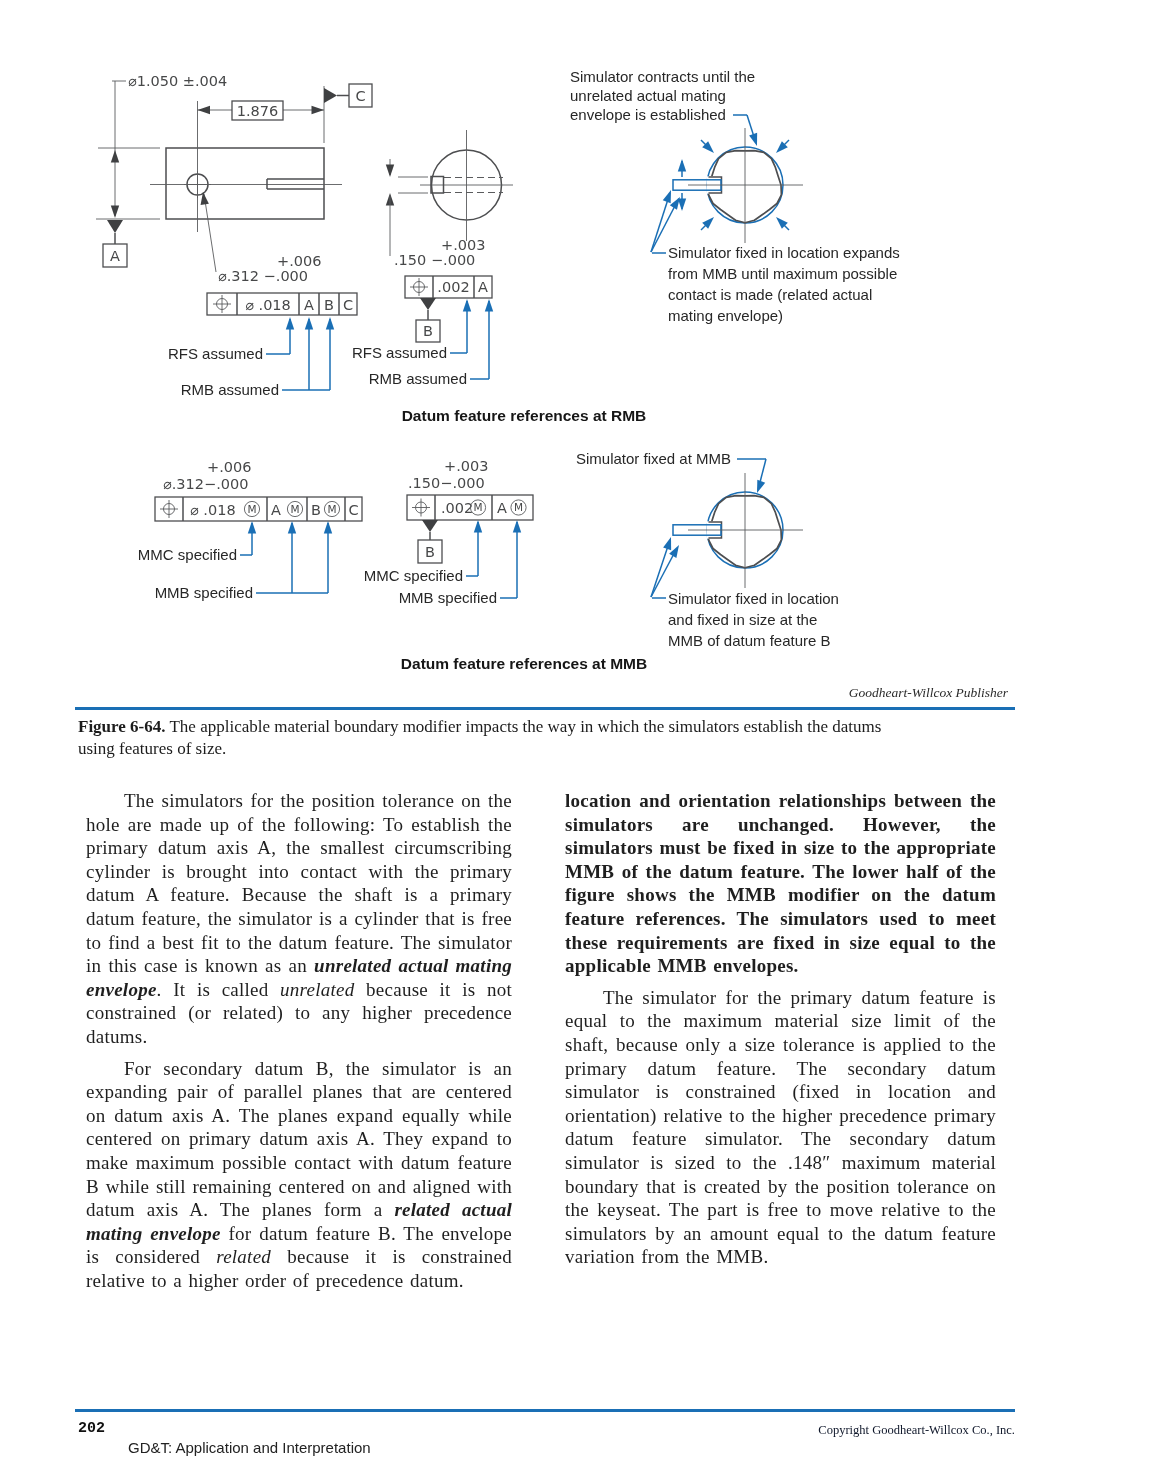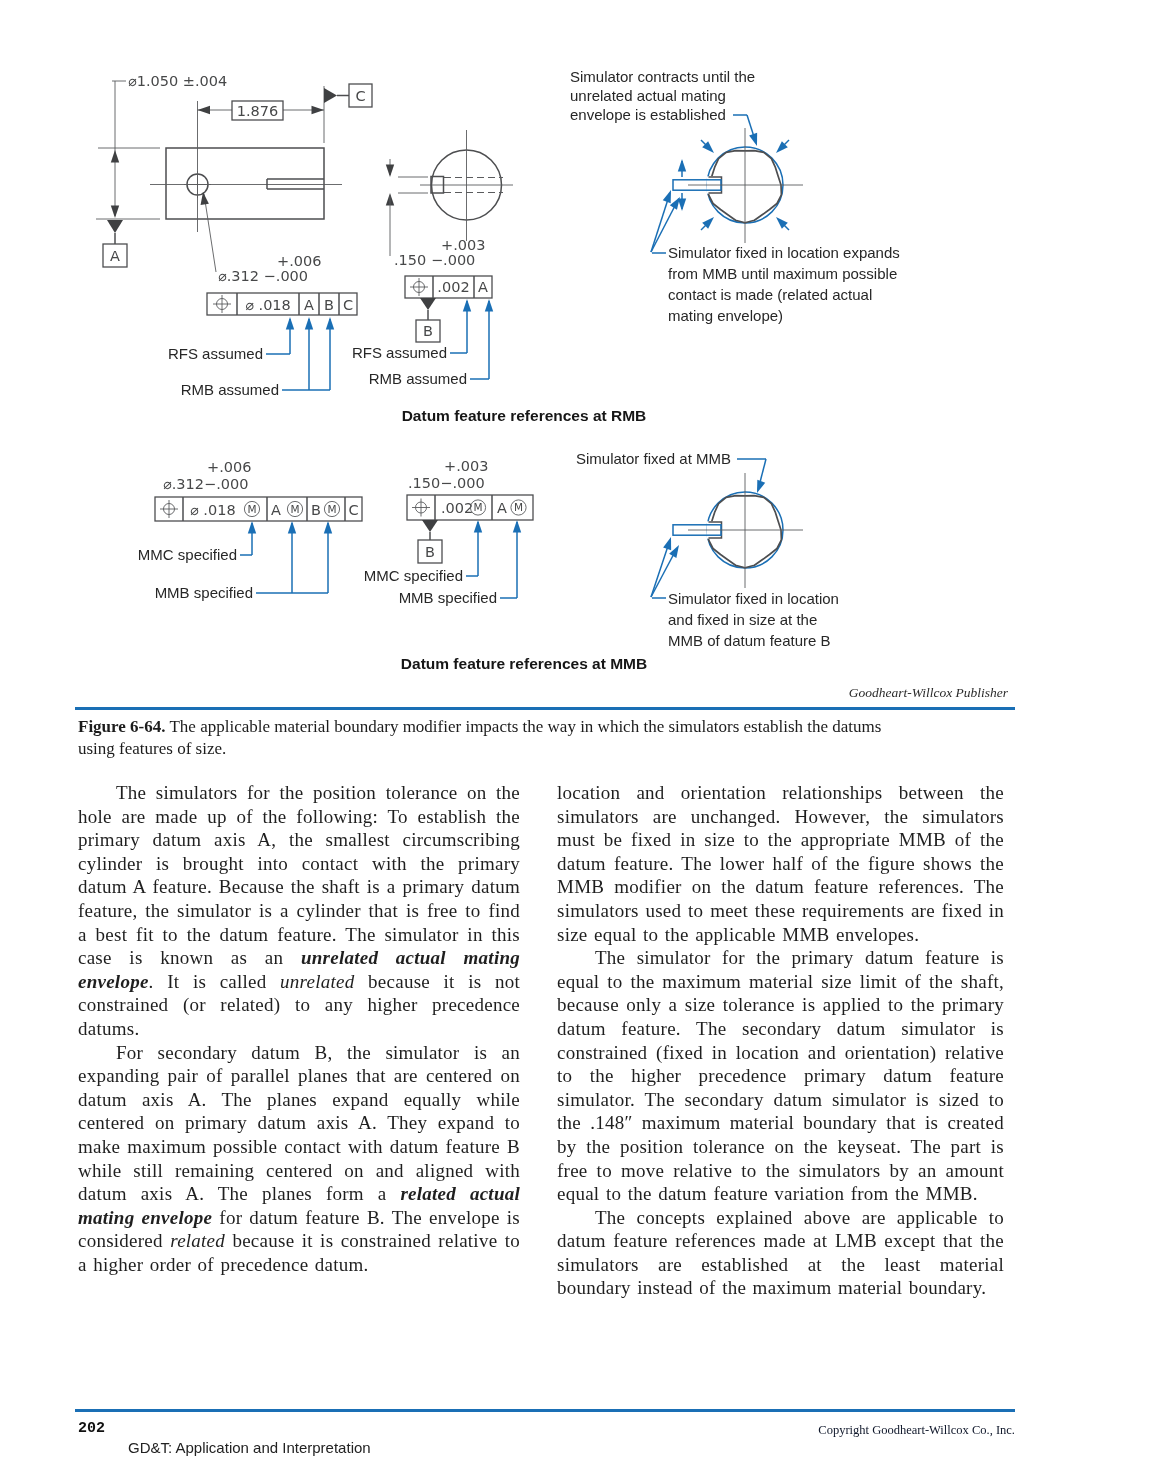--- a/index.html
+++ b/index.html
@@ -27,22 +27,22 @@
   .blue-rule{position:absolute;background:#1a6fb5;height:3px;}
   #caption{position:absolute;left:78px;top:716px;width:815px;
            font-size:17px;line-height:22px;color:#1c1c1c;}
   #caption b{font-weight:700;margin-top:36px;}
 
   
   .col{position:absolute;top:781px;text-align:justify;
        font-size:19px;line-height:23.6px;letter-spacing:0.25px;word-spacing:1.5px;color:#1f1f1f;}
   #col-left{left:78px;width:442px;}
   #col-right{left:557px;width:447px;}
-  .col p{margin:0;text-indent:38px;}
-  .col p.noindent{text-indent:0;}
+  .col p{margin:8px;text-indent:38px;}
+  .col p.noindent{text-indent:0;font-weight:bold;}
   .bi{font-weight:700;font-style:italic;}
   .it{font-style:italic;}
   .figlink{color:#1c6fba;font-weight:700;}
 
   
   #footer-num{position:absolute;left:78px;top:1420px;font-family:Liberation Mono, monospace;
               font-weight:700;font-size:15px;color:#111;}
   #footer-title{position:absolute;left:128px;top:1420px;font-family:"Liberation Sans",sans-serif;
                 font-size:15px;color:#222;margin-top:19px;}
   #footer-copy{position:absolute;right:141px;top:1423px;font-family:Liberation Serif, serif;
@@ -344,19 +344,18 @@
 </div>
 
 <div class="col" id="col-left">
   <p><span>The simulators for the position tolerance on the hole are made up of the following: To establish the primary datum axis A, the smallest circumscribing cylinder is brought into contact with the primary datum A feature. Because the shaft is a primary datum feature, the simulator is a cylinder that is free to find a best fit to the datum feature. The simulator in this case is known as an </span><span class="bi">unrelated actual mating envelope</span><span>. It is called </span><span class="it">unrelated</span><span> because it is not constrained (or related) to any higher precedence datums.</span></p>
   <p><span>For secondary datum B, the simulator is an expanding pair of parallel planes that are centered on datum axis A. The planes expand equally while centered on primary datum axis A. They expand to make maximum possible contact with datum feature B while still remaining centered on and aligned with datum axis A. The planes form a </span><span class="bi">related actual mating envelope</span><span> for datum feature B. The envelope is considered </span><span class="it">related</span><span> because it is constrained relative to a higher order of precedence datum.</span></p>
 </div>
 
 <div class="col" id="col-right">
   <p class="noindent">location and orientation relationships between the simulators are unchanged. However, the simulators must be fixed in size to the appropriate MMB of the datum feature. The lower half of the figure shows the MMB modifier on the datum feature references. The simulators used to meet these requirements are fixed in size equal to the applicable MMB envelopes.</p>
   <p>The simulator for the primary datum feature is equal to the maximum material size limit of the shaft, because only a size tolerance is applied to the primary datum feature. The secondary datum simulator is constrained (fixed in location and orientation) relative to the higher precedence primary datum feature simulator. The secondary datum simulator is sized to the .148″ maximum material boundary that is created by the position tolerance on the keyseat. The part is free to move relative to the simulators by an amount equal to the datum feature variation from the MMB.</p>
-  <p>The concepts explained above are applicable to datum feature references made at LMB except that the simulators are established at the least material boundary instead of the maximum material boundary.</p>
 </div>
 
 <div class="blue-rule" style="left:75px;top:1409px;width:940px;"></div>
 <div id="footer-num">202</div>
 <div id="footer-title">GD&amp;T: Application and Interpretation</div>
 <div id="footer-copy">Copyright Goodheart-Willcox Co., Inc.</div>
 
 </body></html>

